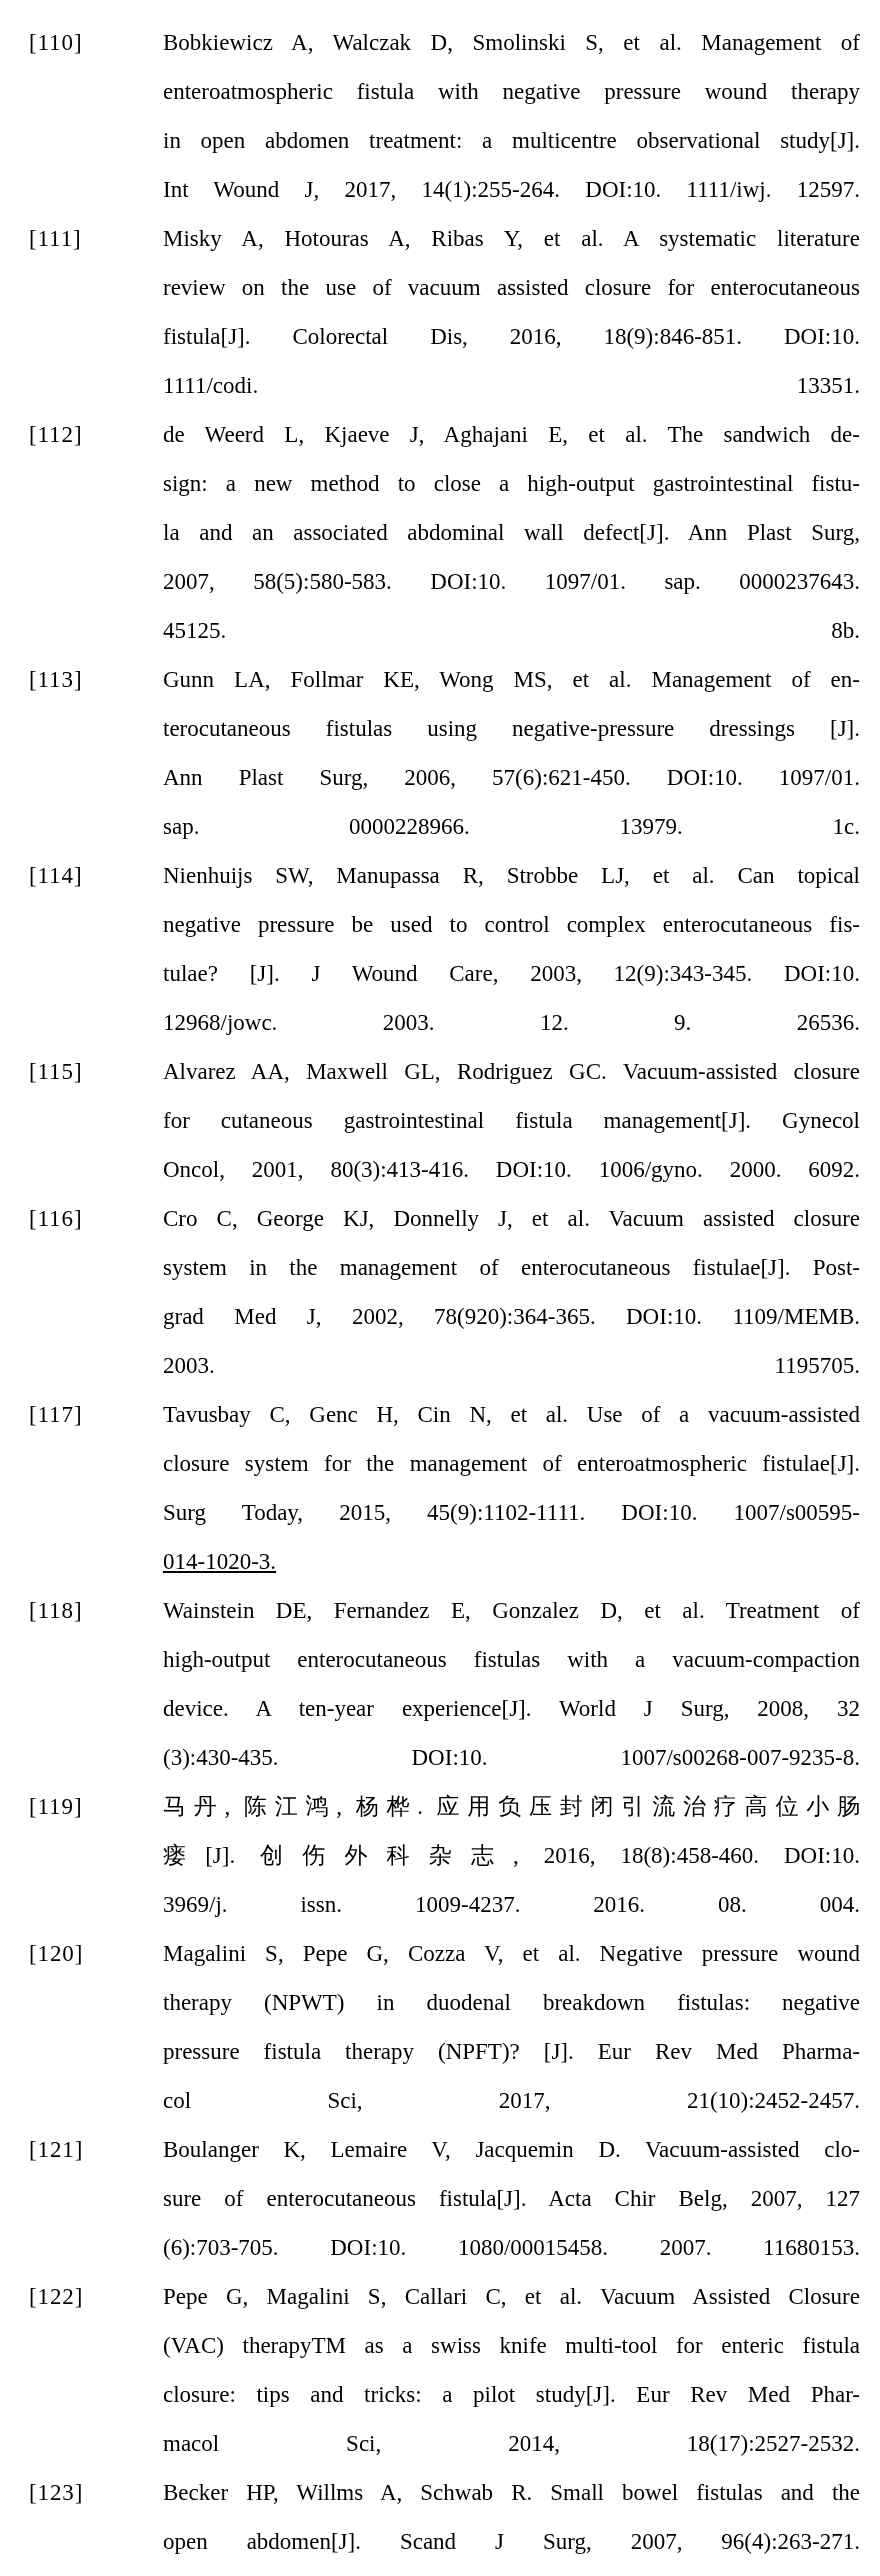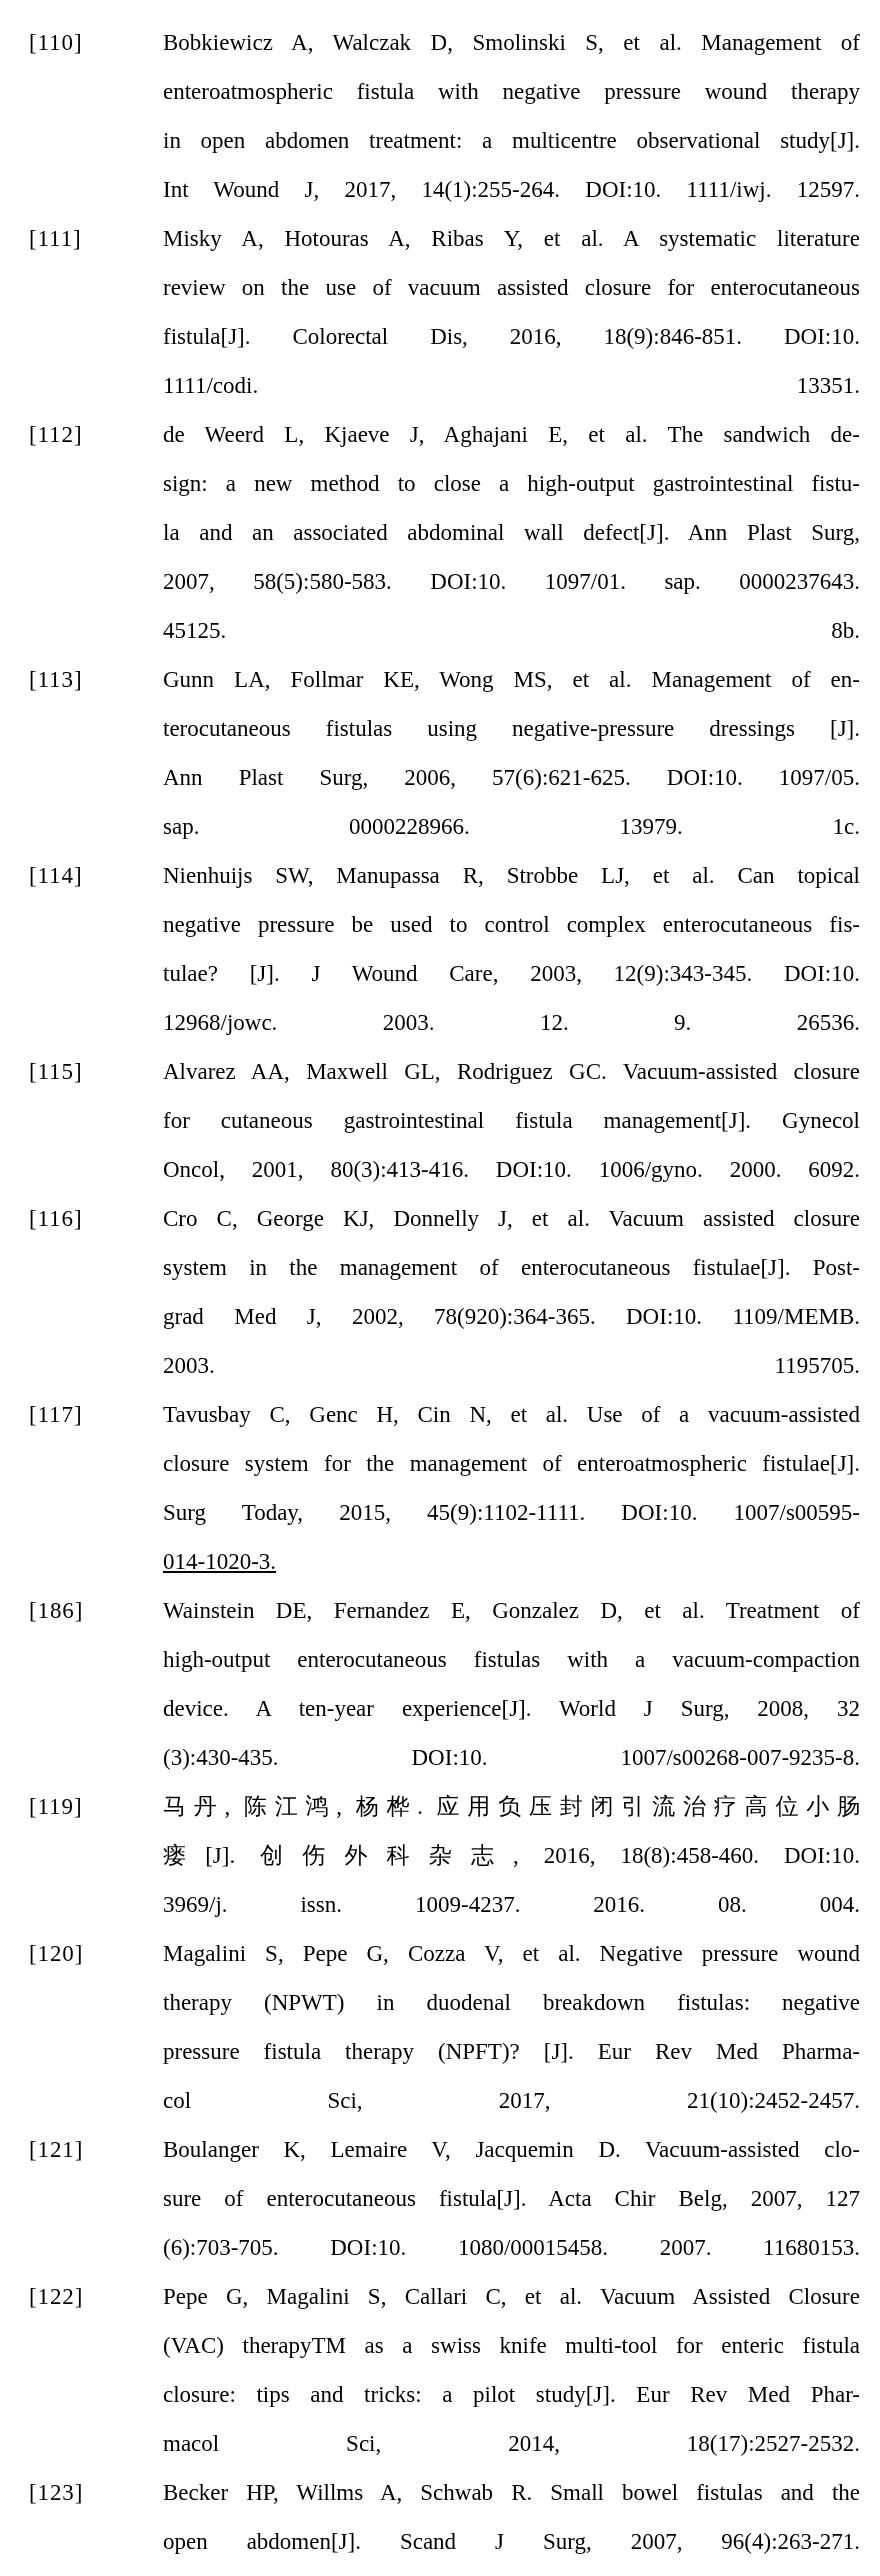--- a/index.html
+++ b/index.html
@@ -84,21 +84,21 @@
           <div class="ref-line"><span>2007, 58(5):580-583. DOI:10. 1097/01. sap. 0000237643.</span></div>
           <div class="ref-line"><span>45125. 8b.</span></div>
         </div>
   </div>
 
   <div class="ref-row">
     <div class="ref-num">[113]</div>
     <div class="ref-text">
           <div class="ref-line"><span>Gunn LA, Follmar KE, Wong MS, et al. Management of en-</span></div>
           <div class="ref-line"><span>terocutaneous fistulas using negative-pressure dressings [J].</span></div>
-          <div class="ref-line"><span>Ann Plast Surg, 2006, 57(6):621-625. DOI:10. 1097/05.</span></div>
+          <div class="ref-line"><span>Ann Plast Surg, 2006, 57(6):621-450. DOI:10. 1097/01.</span></div>
           <div class="ref-line"><span>sap. 0000228966. 13979. 1c.</span></div>
         </div>
   </div>
 
   <div class="ref-row">
     <div class="ref-num">[114]</div>
     <div class="ref-text">
           <div class="ref-line"><span>Nienhuijs SW, Manupassa R, Strobbe LJ, et al. Can topical</span></div>
           <div class="ref-line"><span>negative pressure be used to control complex enterocutaneous fis-</span></div>
           <div class="ref-line"><span>tulae? [J]. J Wound Care, 2003, 12(9):343-345. DOI:10.</span></div>
@@ -129,21 +129,21 @@
     <div class="ref-num">[117]</div>
     <div class="ref-text">
           <div class="ref-line"><span>Tavusbay C, Genc H, Cin N, et al. Use of a vacuum-assisted</span></div>
           <div class="ref-line"><span>closure system for the management of enteroatmospheric fistulae[J].</span></div>
           <div class="ref-line"><span>Surg Today, 2015, 45(9):1102-1111. DOI:10. 1007/s00595-</span></div>
           <div class="ref-line last-left"><span>014-1020-3.</span></div>
         </div>
   </div>
 
   <div class="ref-row">
-    <div class="ref-num">[186]</div>
+    <div class="ref-num">[118]</div>
     <div class="ref-text">
           <div class="ref-line"><span>Wainstein DE, Fernandez E, Gonzalez D, et al. Treatment of</span></div>
           <div class="ref-line"><span>high-output enterocutaneous fistulas with a vacuum-compaction</span></div>
           <div class="ref-line"><span>device. A ten-year experience[J]. World J Surg, 2008, 32</span></div>
           <div class="ref-line"><span>(3):430-435. DOI:10. 1007/s00268-007-9235-8.</span></div>
         </div>
   </div>
 
   <div class="ref-row">
     <div class="ref-num">[119]</div>

